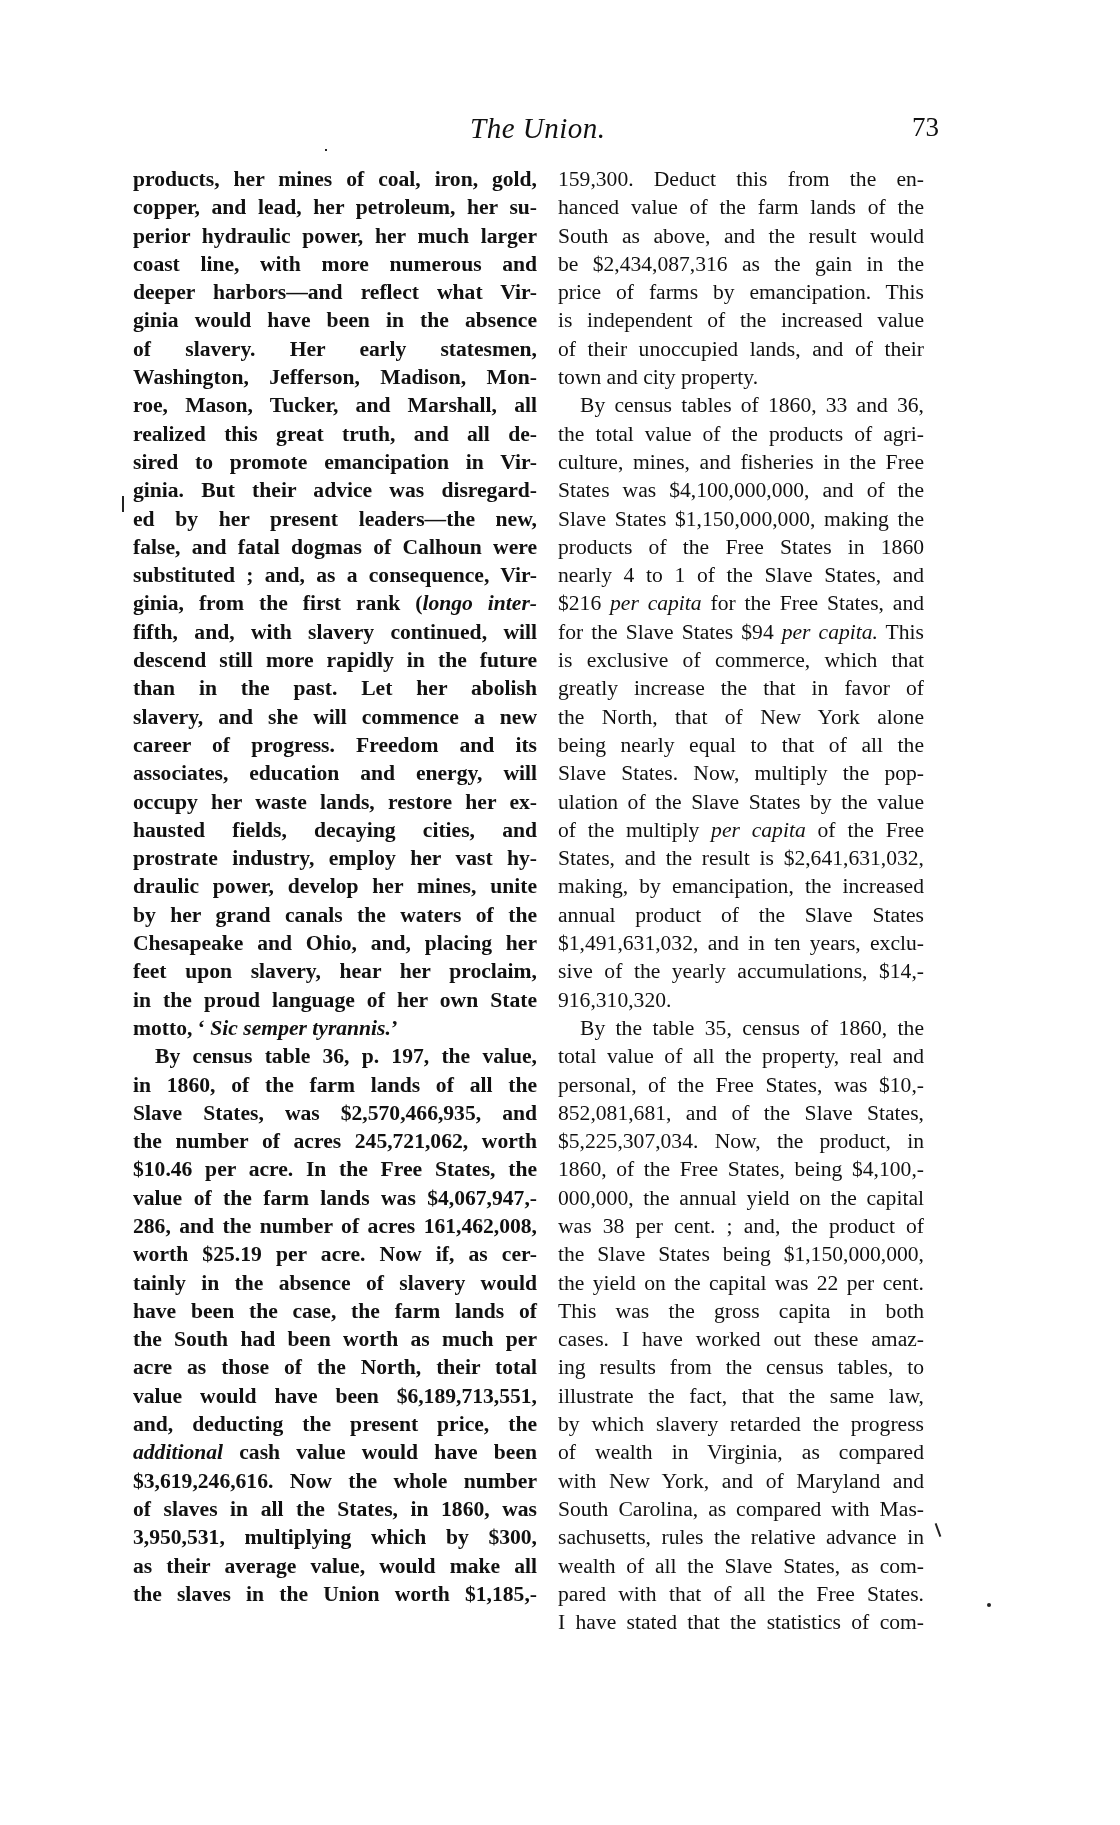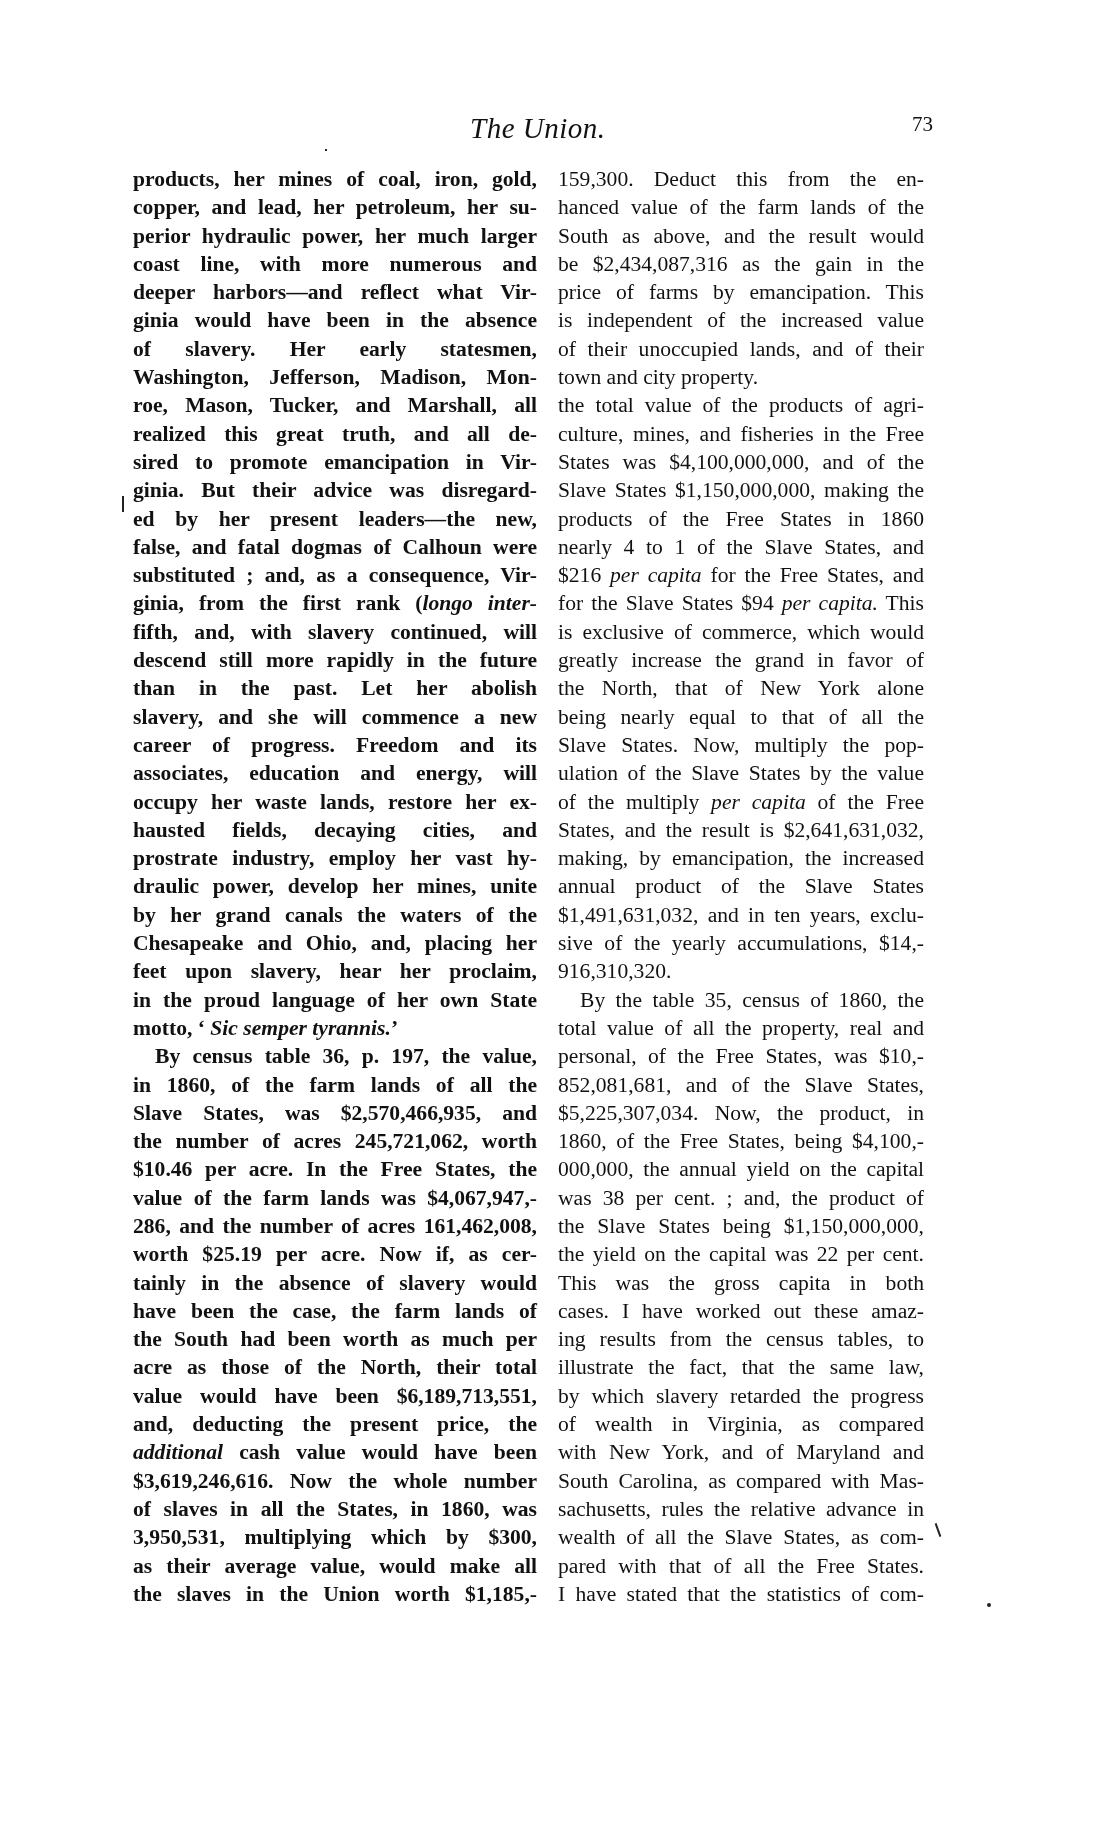--- a/index.html
+++ b/index.html
@@ -1,21 +1,21 @@
 <!DOCTYPE html>
 <html><head>
 <meta charset="utf-8">
 <style>
   html, body { margin: 0; padding: 0; background: #ffffff; }
   body { width: 1120px; height: 1825px; position: relative; overflow: hidden;
          font-family: "DejaVu Serif", "Liberation Serif", serif; color: #111; }
   .running-head { position: absolute; top: 112px; left: 0; width: 914px; height: 40px; }
   .running-title { position: absolute; left: 470px; top: 0; font-style: italic;
          font-family: "Liberation Serif", serif; font-size: 29px; letter-spacing: 0.5px; }
-  .page-number { position: absolute; left: 912px; top: 0; font-family: "Liberation Serif", serif; font-size: 21px; }
+  .page-number { position: absolute; left: 912px; top: 0; font-family: "Liberation Serif", serif; font-size: 27px; }
   .column { position: absolute; top: 165px; font-family: "Liberation Serif", serif;
          font-size: 21.6px; line-height: 28.3px; }
   .col-left { left: 133px; width: 404px; font-weight: bold; }
   .col-right { left: 558px; width: 366px; }
   .line { display: block; white-space: nowrap; text-align: justify; text-align-last: justify; height: 28.3px; }
   .line.last { text-align-last: left; }
   .line.indent { padding-left: 22px; }
   .mark { position: absolute; background: #222; }
   .mark-left { left: 122px; top: 496px; width: 2px; height: 16px; }
   .mark-right { left: 937px; top: 1523px; width: 2px; height: 14px; transform: rotate(-20deg); }
@@ -86,30 +86,31 @@
   </div>
 <div class="column col-right" id="col-right">
     <div class="line"><span>159,300. Deduct this from the en-</span></div>
     <div class="line"><span>hanced value of the farm lands of the</span></div>
     <div class="line"><span>South as above, and the result would</span></div>
     <div class="line"><span>be $2,434,087,316 as the gain in the</span></div>
     <div class="line"><span>price of farms by emancipation. This</span></div>
     <div class="line"><span>is independent of the increased value</span></div>
     <div class="line"><span>of their unoccupied lands, and of their</span></div>
     <div class="line last"><span>town and city property.</span></div>
+    <div class="line indent"><span>By census tables of 1860, 33 and 36,</span></div>
     <div class="line"><span>the total value of the products of agri-</span></div>
     <div class="line"><span>culture, mines, and fisheries in the Free</span></div>
     <div class="line"><span>States was $4,100,000,000, and of the</span></div>
     <div class="line"><span>Slave States $1,150,000,000, making the</span></div>
     <div class="line"><span>products of the Free States in 1860</span></div>
     <div class="line"><span>nearly 4 to 1 of the Slave States, and</span></div>
     <div class="line"><span>$216 </span><em>per capita</em><span> for the Free States, and</span></div>
     <div class="line"><span>for the Slave States $94 </span><em>per capita.</em><span> This</span></div>
-    <div class="line"><span>is exclusive of commerce, which would</span></div>
-    <div class="line"><span>greatly increase the grand in favor of</span></div>
+    <div class="line"><span>is exclusive of commerce, which that</span></div>
+    <div class="line"><span>greatly increase the that in favor of</span></div>
     <div class="line"><span>the North, that of New York alone</span></div>
     <div class="line"><span>being nearly equal to that of all the</span></div>
     <div class="line"><span>Slave States. Now, multiply the pop-</span></div>
     <div class="line"><span>ulation of the Slave States by the value</span></div>
     <div class="line"><span>of the multiply </span><em>per capita</em><span> of the Free</span></div>
     <div class="line"><span>States, and the result is $2,641,631,032,</span></div>
     <div class="line"><span>making, by emancipation, the increased</span></div>
     <div class="line"><span>annual product of the Slave States</span></div>
     <div class="line"><span>$1,491,631,032, and in ten years, exclu-</span></div>
     <div class="line"><span>sive of the yearly accumulations, $14,-</span></div>

